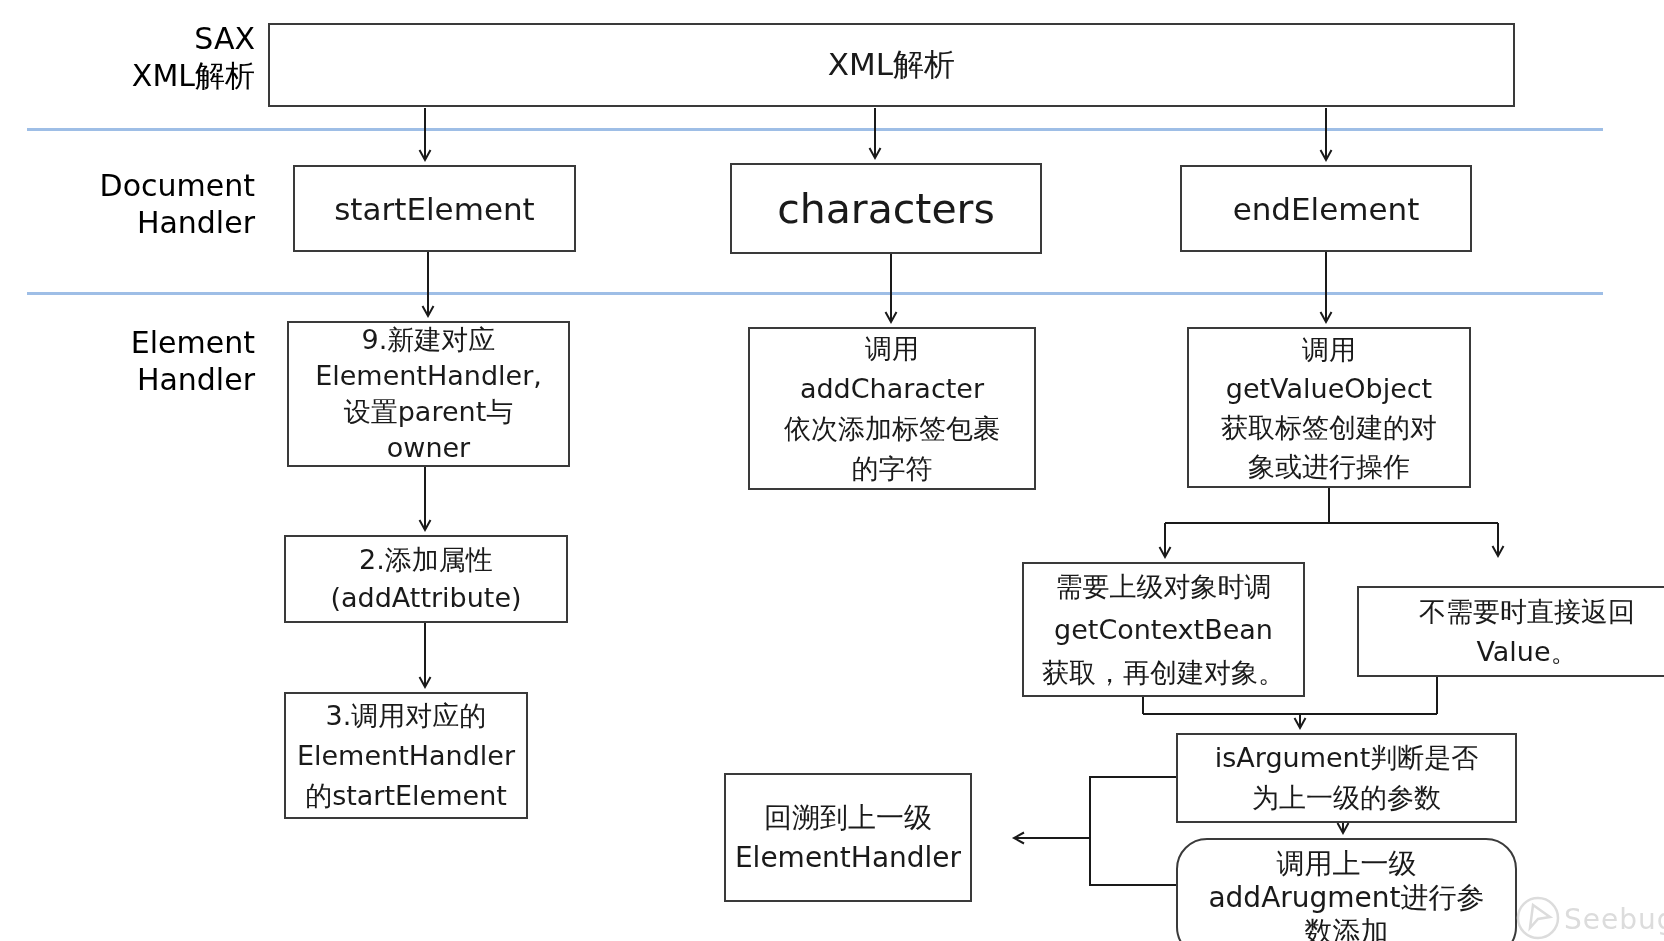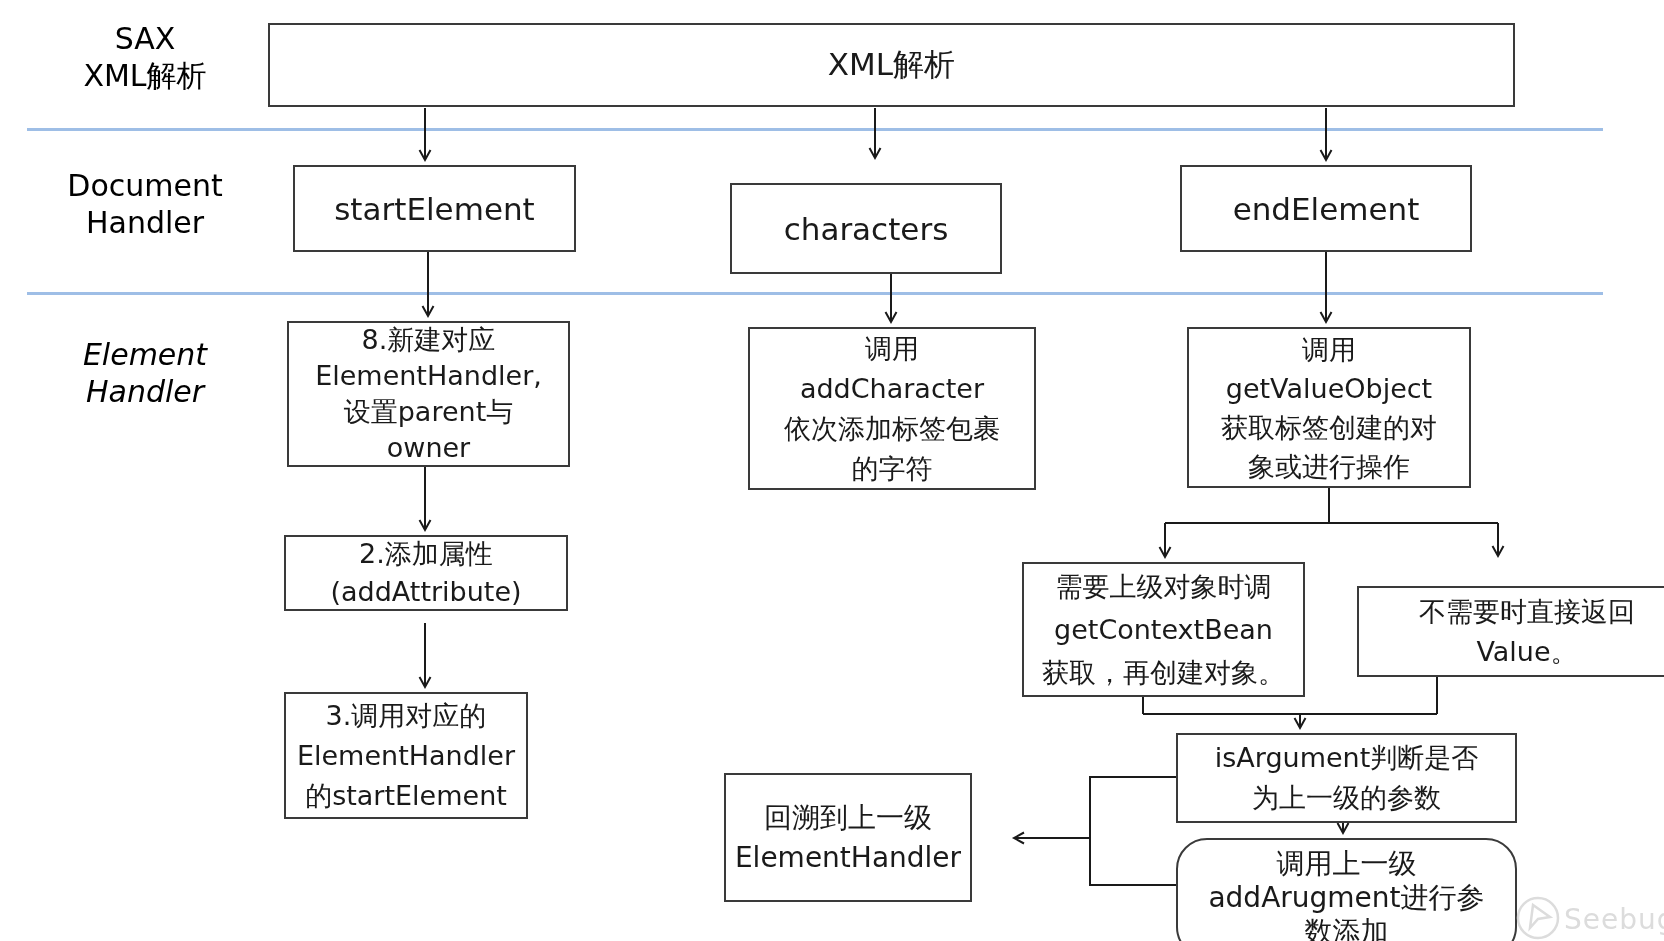--- a/index.html
+++ b/index.html
@@ -2,43 +2,43 @@
 <html><head>
 <meta charset="utf-8">
 <style>
   html,body{margin:0;padding:0;background:#ffffff;}
   .canvas{
     position:relative;width:1664px;height:941px;background:#ffffff;
     font-family:"DejaVu Sans","Liberation Sans",sans-serif;color:#1a1a1a;
     overflow:hidden;
   }
   .lane-label{
-    position:absolute;left:35px;width:220px;text-align:center;
+    position:absolute;left:35px;width:220px;text-align:right;
     font-size:30px;line-height:37px;white-space:pre-line;color:#000;
   }
   .lane-label.sax{top:20px;}
   .lane-label.doc{top:167px;}
-  .lane-label.elem{top:336px;font-style:italic;}
+  .lane-label.elem{top:324px;}
   .lane-line{
     position:absolute;left:27px;width:1576px;height:0;
     border-top:3px solid #8db3e2;opacity:.85;
   }
   .lane-line.l1{top:128px;}
   .lane-line.l2{top:292px;}
   .node{
     position:absolute;background:#ffffff;border:2px solid #3a3a3a;
     display:flex;align-items:center;justify-content:center;
     text-align:center;white-space:pre-line;box-sizing:border-box;
   }
   .n-xml     {left:268px; top:23px;  width:1247px;height:84px; font-size:31px;}
   .n-startel {left:287px; top:165px; width:283px; height:87px; font-size:31px;margin-left:6px;}
-  .n-chars   {left:730px; top:163px; width:272px; height:91px; font-size:31px;margin-top:20px;}
+  .n-chars   {left:730px; top:163px; width:312px; height:91px; font-size:41px;}
   .n-endel   {left:1180px;top:165px; width:292px; height:87px; font-size:31px;}
   .n-step1   {left:287px; top:321px; width:283px; height:146px;font-size:27px;line-height:36px;}
-  .n-step2   {left:284px; top:535px; width:284px; height:76px; font-size:27px;line-height:38px;}
+  .n-step2   {left:284px; top:535px; width:284px; height:88px; font-size:27px;line-height:38px;}
   .n-step3   {left:284px; top:692px; width:244px; height:127px;font-size:27px;line-height:40px;}
   .n-addchar {left:748px; top:327px; width:288px; height:163px;font-size:27px;line-height:40px;}
   .n-getval  {left:1187px;top:327px; width:284px; height:161px;font-size:27px;line-height:39px;}
   .n-getctx  {left:1022px;top:562px; width:283px; height:135px;font-size:27px;line-height:43px;}
   .n-retval  {left:1357px;top:586px; width:340px; height:91px; font-size:27px;line-height:40px;}
   .n-isarg   {left:1176px;top:733px; width:341px; height:90px; font-size:27px;line-height:40px;}
   .n-addarg  {left:1176px;top:838px; width:341px; height:120px;font-size:28px;line-height:34px;overflow:hidden;border-radius:31px;}
   .n-back    {left:724px; top:773px; width:248px; height:129px;font-size:28px;line-height:40px;}
   svg.wires{position:absolute;left:0;top:0;width:1664px;height:941px;pointer-events:none;}
   .watermark-text{
@@ -88,21 +88,21 @@
 
       <path d="M1176,777 L1090,777 L1090,885 L1176,885"></path>
       <line x1="1090" y1="838" x2="1014" y2="838" marker-end="url(#vhead)"></line>
     </g>
   </svg>
 
   <div class="node n-xml">XML解析</div>
   <div class="node n-startel">startElement</div>
   <div class="node n-chars">characters</div>
   <div class="node n-endel">endElement</div>
-  <div class="node n-step1">8.新建对应
+  <div class="node n-step1">9.新建对应
 ElementHandler,
 设置parent与
 owner</div>
   <div class="node n-step2">2.添加属性
 (addAttribute)</div>
   <div class="node n-step3">3.调用对应的
 ElementHandler
 的startElement</div>
   <div class="node n-addchar">调用
 addCharacter

